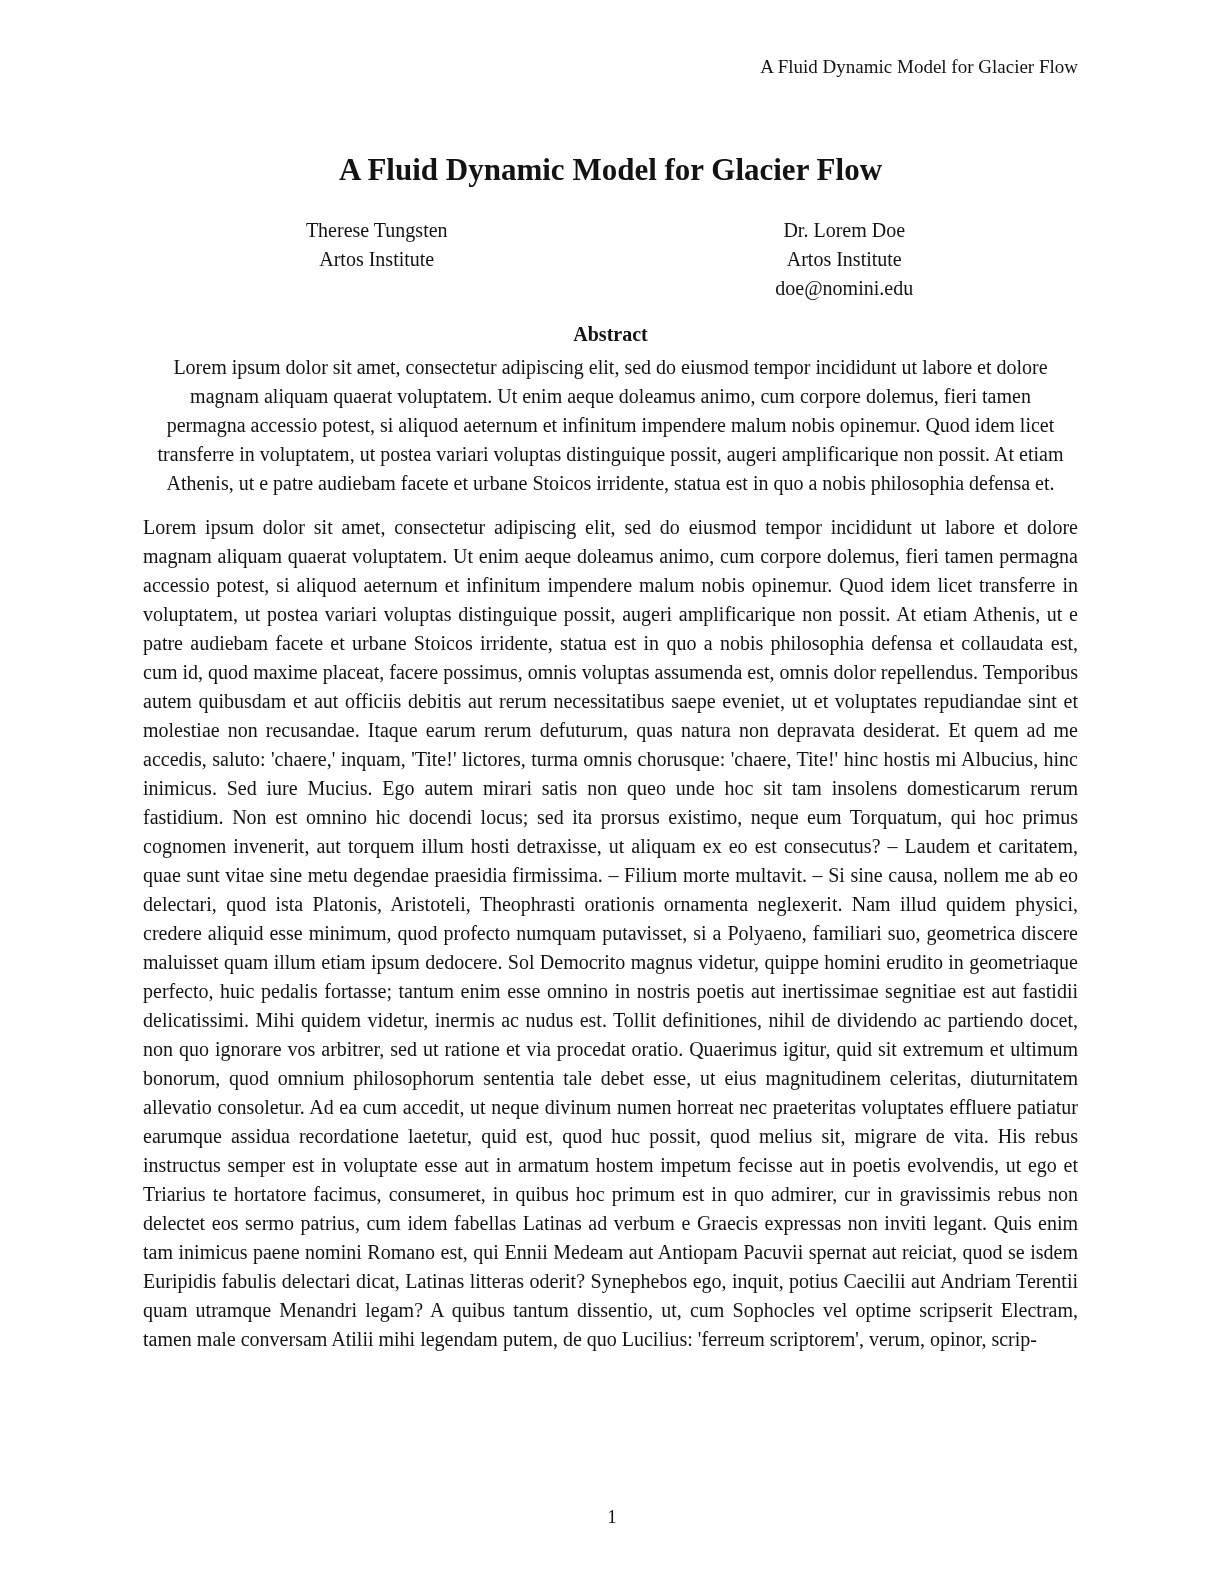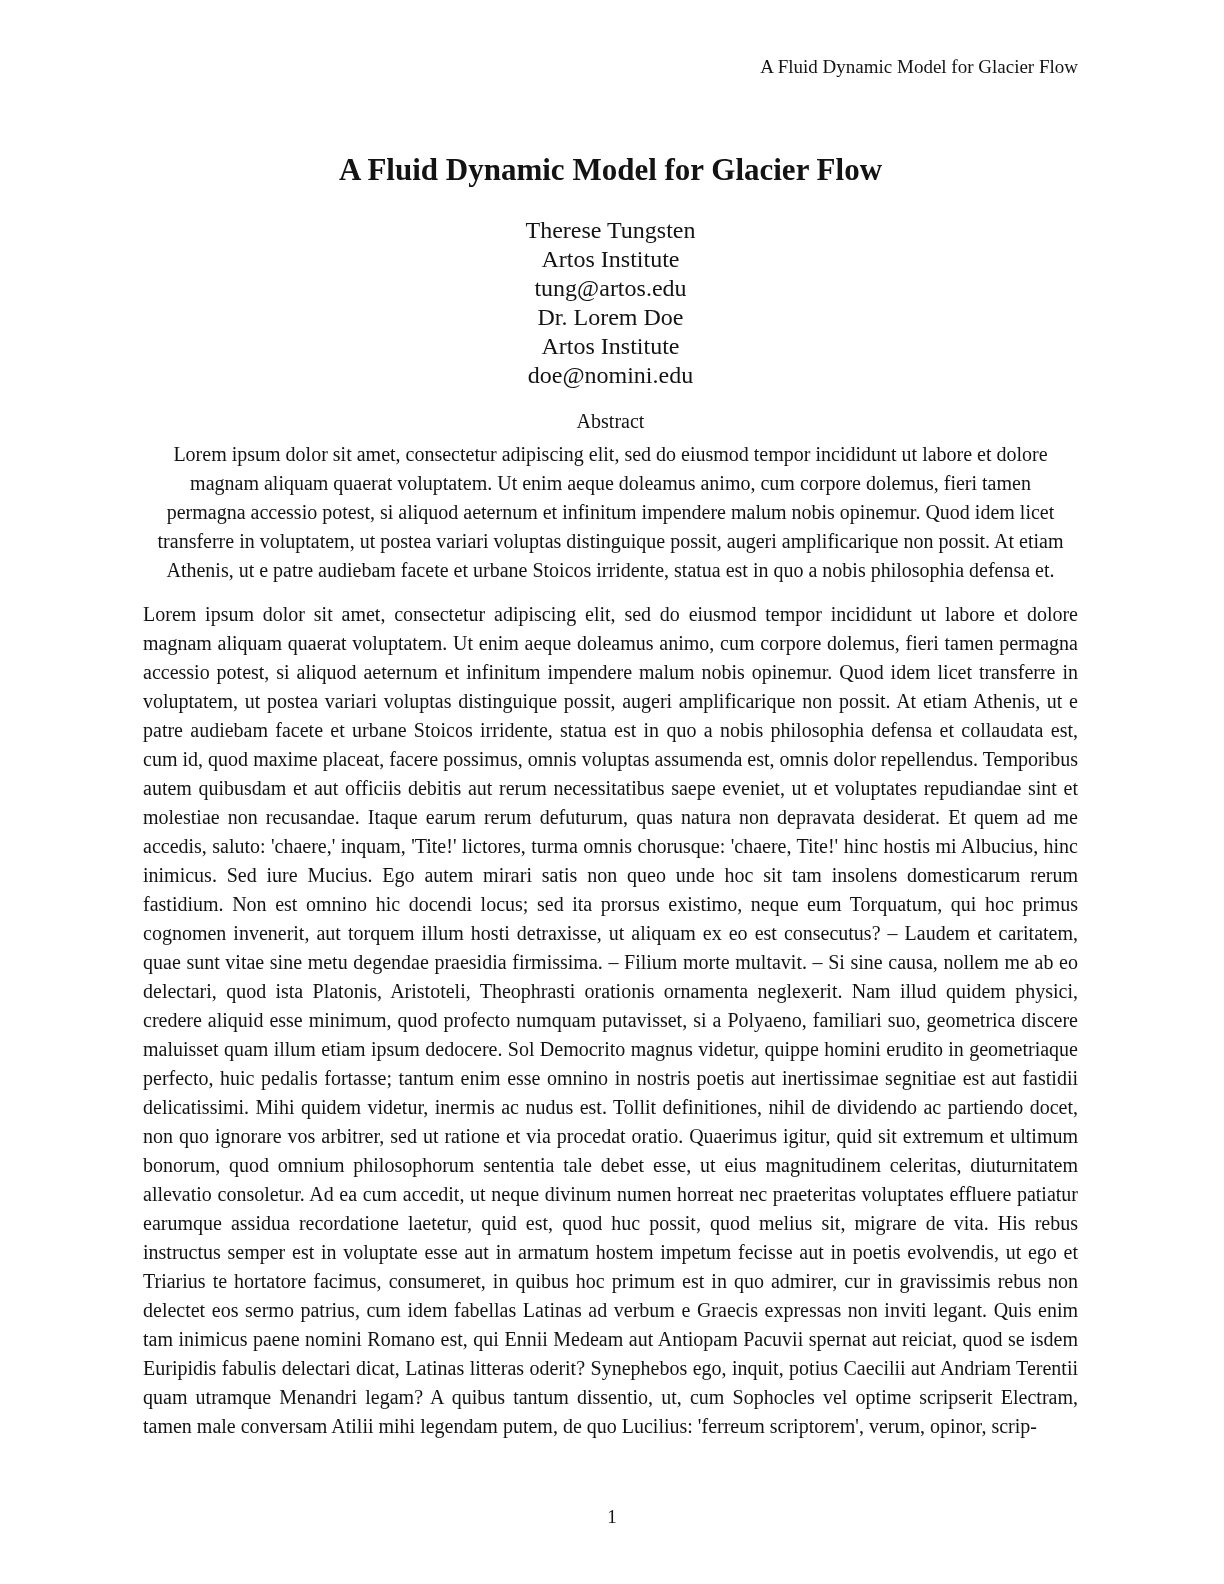--- a/index.html
+++ b/index.html
@@ -26,34 +26,33 @@
   }
   .paper-title {
     margin: 74px 0 0 0;
     text-align: center;
     font-size: 31px;
     font-weight: bold;
     line-height: 36px;
   }
   .authors {
     display: flex;
-    flex-direction: column;
     margin-top: 28px;
-    font-size: 24px;
+    font-size: 20px;
     line-height: 29px;
   }
   .author {
     flex: 1 1 0;
     text-align: center;
   }
   .abstract-heading {
     margin-top: 17px;
     text-align: center;
     font-size: 20px;
-    font-weight: normal;
+    font-weight: bold;
     line-height: 29px;
   }
   .abstract-text {
     width: 918px;
     margin: 4px auto 0 auto;
     text-align: center;
     font-size: 20px;
     line-height: 29px;
   }
   .body-text {
@@ -77,21 +76,20 @@
 <div class="page">
 
   <div class="running-header">A Fluid Dynamic Model for Glacier Flow</div>
 
   <h1 class="paper-title">A Fluid Dynamic Model for Glacier Flow</h1>
 
   <div class="authors">
     <div class="author">
       <div>Therese Tungsten</div>
       <div>Artos Institute</div>
-      <div>tung@artos.edu</div>
     </div>
     <div class="author">
       <div>Dr. Lorem Doe</div>
       <div>Artos Institute</div>
       <div>doe@nomini.edu</div>
     </div>
   </div>
 
   <div class="abstract">
     <div class="abstract-heading">Abstract</div>

